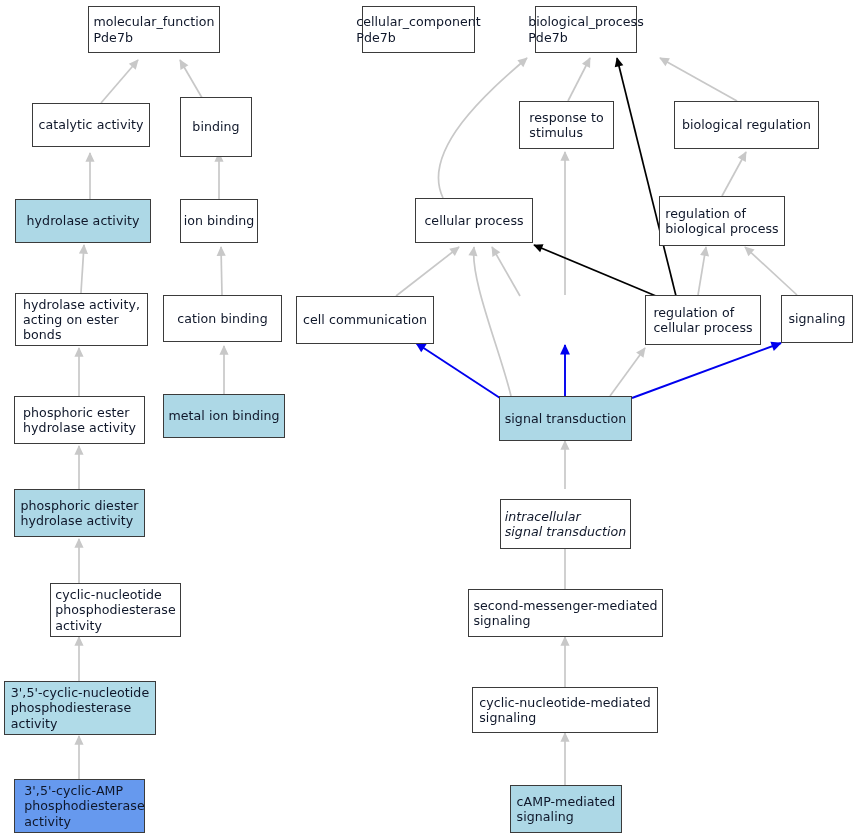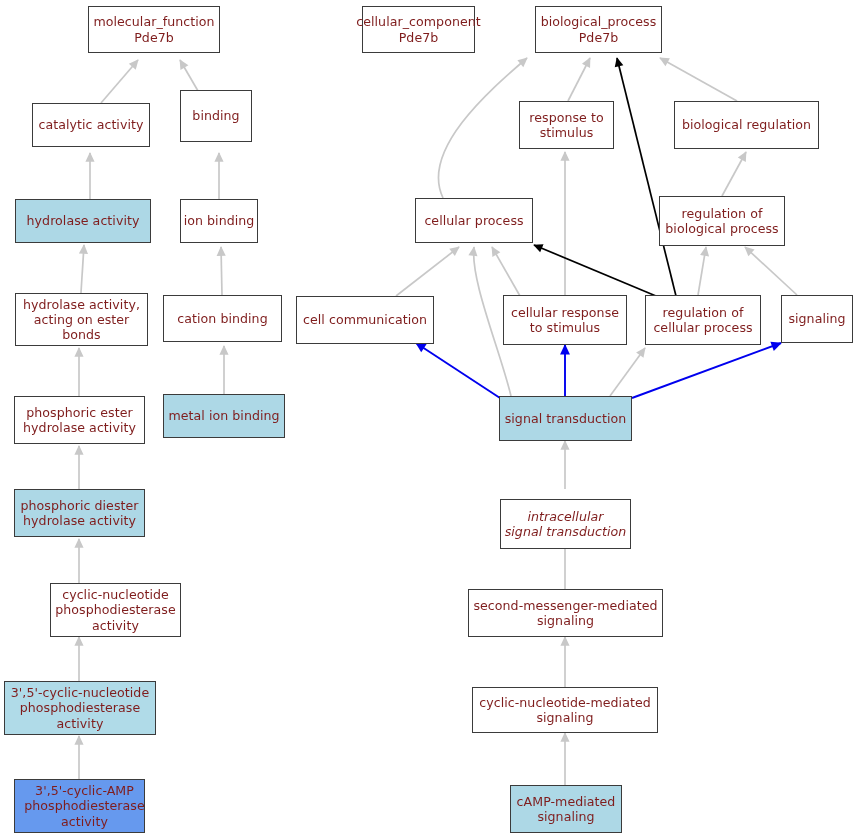--- a/index.html
+++ b/index.html
@@ -22,22 +22,22 @@
     pointer-events:none;
   }
   .node{
     position:absolute;
     box-sizing:border-box;
     border:1.4px solid #3b3b3b;
     background:#ffffff;
     display:flex;
     align-items:center;
     justify-content:center;
-    text-align:center;
-    color:#7f1d1d;
+    text-align:left;
+    color:#0f172a;
     font-size:12.6px;
     line-height:15.2px;
     letter-spacing:0.05px;
     white-space:pre-line;
     padding:0 2px;
     z-index:2;
   }
   .node.root{font-size:12.6px;}
   .node.lightblue{background:#add8e6;}
   .node.midblue{background:#b0dbe8;}
@@ -103,21 +103,21 @@
       <path d="M565,397 L565,345"></path>
       <path d="M632,398 L781,343"></path>
     </g>
   </svg>
 
   <div class="node root" style="left:88px;top:6px;width:132px;height:47px;">molecular_function
 Pde7b</div>
 
   <div class="node" style="left:32px;top:103px;width:118px;height:44px;">catalytic activity</div>
 
-  <div class="node" style="left:180px;top:90px;width:72px;height:52px;">binding</div>
+  <div class="node" style="left:180px;top:97px;width:72px;height:60px;">binding</div>
 
   <div class="node lightblue" style="left:15px;top:199px;width:136px;height:44px;">hydrolase activity</div>
 
   <div class="node" style="left:15px;top:293px;width:133px;height:53px;">hydrolase activity,
 acting on ester
 bonds</div>
 
   <div class="node" style="left:180px;top:199px;width:78px;height:44px;">ion binding</div>
 
   <div class="node" style="left:163px;top:295px;width:119px;height:47px;">cation binding</div>
@@ -138,37 +138,35 @@
 phosphodiesterase
 activity</div>
 
   <div class="node deepblue" style="left:14px;top:779px;width:131px;height:54px;padding-left:12px;">3',5'-cyclic-AMP
 phosphodiesterase
 activity</div>
 
   <div class="node root" style="left:362px;top:6px;width:113px;height:47px;">cellular_component
 Pde7b</div>
 
-  <div class="node root" style="left:535px;top:6px;width:127px;height:47px;">biological_process
+  <div class="node root" style="left:535px;top:6px;width:102px;height:47px;">biological_process
 Pde7b</div>
 
   <div class="node" style="left:519px;top:101px;width:95px;height:48px;">response to
 stimulus</div>
 
   <div class="node" style="left:674px;top:101px;width:145px;height:48px;">biological regulation</div>
 
   <div class="node" style="left:415px;top:198px;width:118px;height:45px;">cellular process</div>
 
   <div class="node" style="left:659px;top:196px;width:126px;height:50px;">regulation of
 biological process</div>
 
   <div class="node" style="left:296px;top:296px;width:138px;height:48px;">cell communication</div>
 
-  <div class="node" style="left:503px;top:295px;width:124px;height:50px;">cellular response
-to stimulus</div>
 
   <div class="node" style="left:645px;top:295px;width:116px;height:50px;">regulation of
 cellular process</div>
 
   <div class="node" style="left:781px;top:295px;width:72px;height:48px;">signaling</div>
 
   <div class="node lightblue" style="left:499px;top:396px;width:133px;height:45px;">signal transduction</div>
 
   <div class="node" style="left:500px;top:499px;width:131px;height:50px;font-style:italic;">intracellular
 signal transduction</div>

